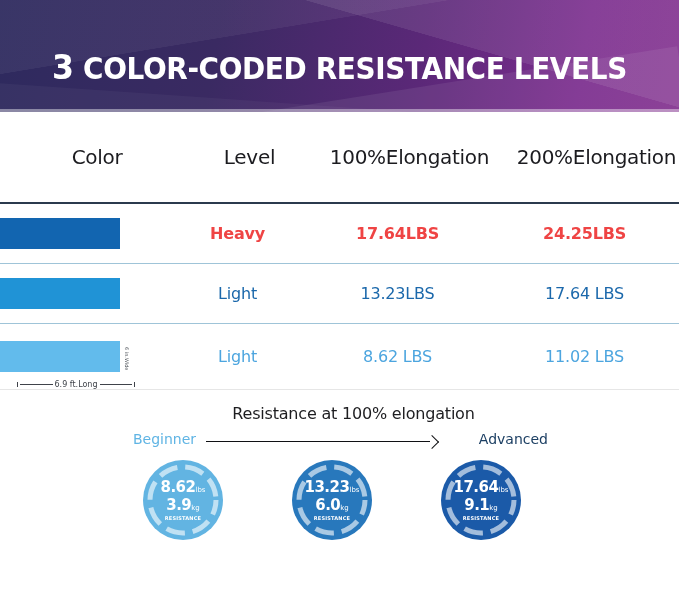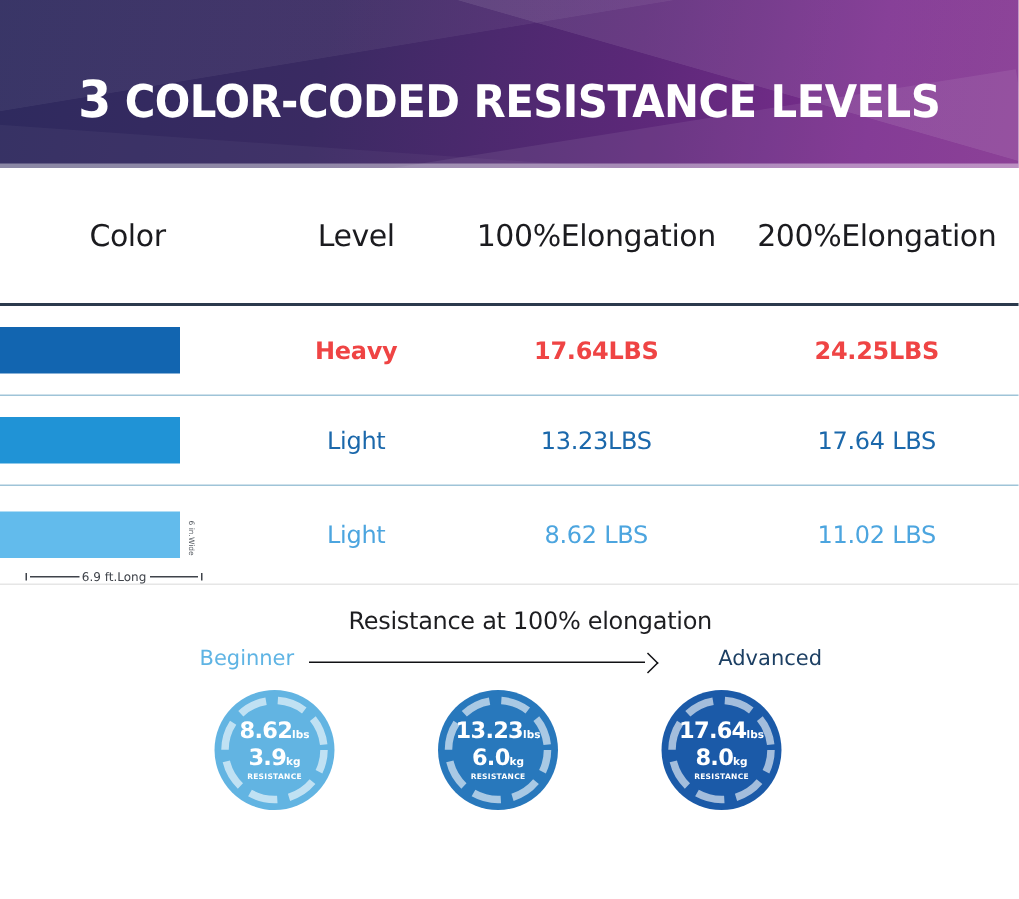--- a/index.html
+++ b/index.html
@@ -102,21 +102,21 @@
   }
   .thead .c-color,
   .thead .c-level,
   .thead .c-e100,
   .thead .c-e200 {
     color: #1b1b1f;
     font-size: 20px;
     font-family: "DejaVu Sans", sans-serif;
     letter-spacing: -0.3px;
   }
-  .thead .c-color { text-align: center; padding-left: 0; }
+  .thead .c-color { text-align: center; padding-left: 12px; }
 
   .tbody-row {
     height: 60px;
     border-bottom: 1px solid #9fc4d8;
   }
   .tbody-row.last { border-bottom: 1px solid #e6e6e6; height: 66px; }
 
   .bar {
     height: 31px;
     width: 120px;
@@ -271,21 +271,21 @@
   .circ .kgline {
     font-family: "DejaVu Sans", sans-serif;
     font-weight: bold;
     font-size: 15px;
     letter-spacing: -0.5px;
     margin-top: 3px;
     white-space: nowrap;
   }
   .circ .unit {
     font-size: 7px;
-    font-weight: bold;
+    font-weight: normal;
     letter-spacing: 0;
   }
   .circ .capt {
     font-family: "DejaVu Sans", sans-serif;
     font-size: 5px;
     font-weight: bold;
     letter-spacing: 0.2px;
     margin-top: 3px;
   }
   .circ-1 { left: 143px; background: #62b4e2; }
@@ -389,19 +389,19 @@
     </div>
 
     <div class="circ circ-3">
       <svg class="ring" viewBox="0 0 80 80">
         <g fill="none" stroke="#ffffff" stroke-opacity="0.6" stroke-width="5">
           <circle cx="40" cy="40" r="33" stroke-dasharray="19 7.92" stroke-dashoffset="4"></circle>
         </g>
       </svg>
       <div class="vals">
         <div class="lbsline"><span>17.64</span><span class="unit">lbs</span></div>
-        <div class="kgline"><span>8.0</span><span class="unit">kg</span></div>
+        <div class="kgline"><span>9.1</span><span class="unit">kg</span></div>
         <div class="capt">RESISTANCE</div>
       </div>
     </div>
 
   </div>
 </div>
 
 </body></html>

